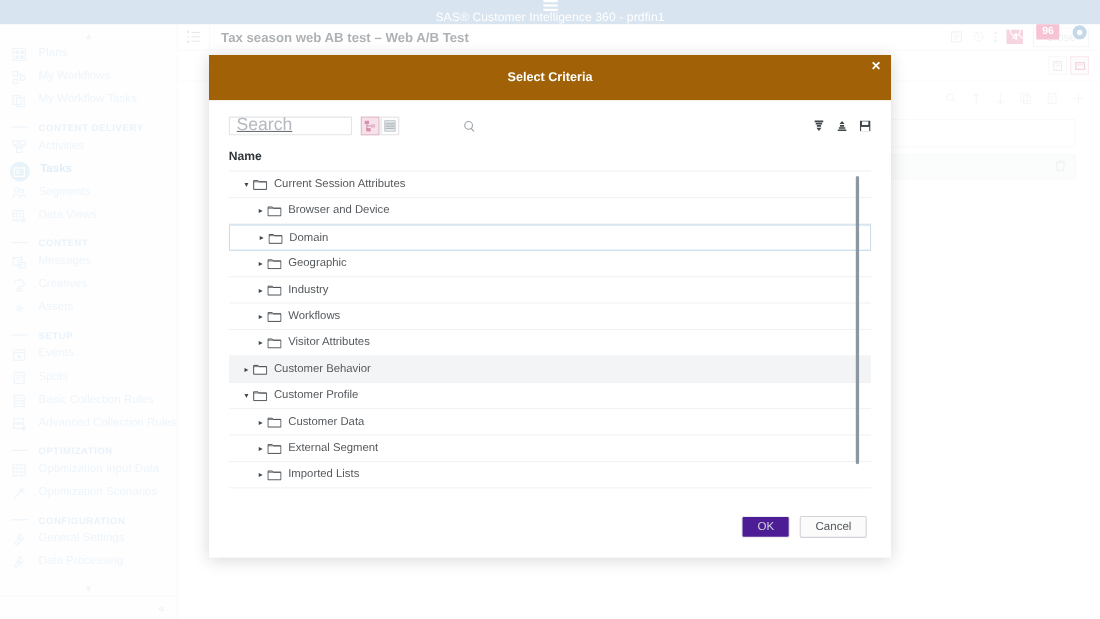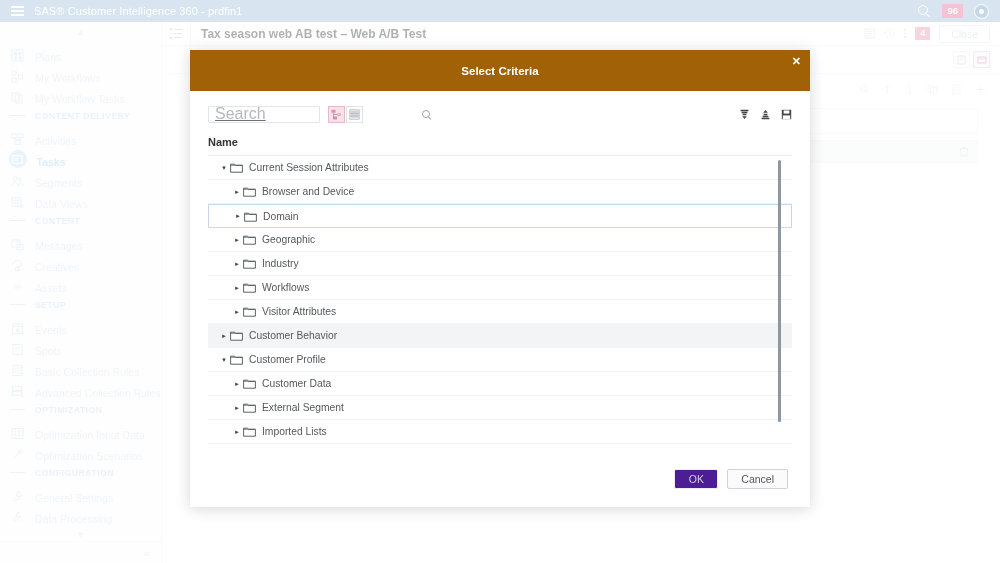--- a/index.html
+++ b/index.html
@@ -12,20 +12,21 @@
   }
 
   
   .app-header {
     position: absolute; top: 0; left: 0;
     width: 1000px; height: 22px;
     background: #a8c3dc;
     display: flex; align-items: center;
     color: #ffffff;
     z-index: 5;
+    flex-direction: column;
   }
   .hamburger {
     width: 34px; height: 22px;
     display: flex; flex-direction: column; align-items: center; justify-content: center;
     gap: 2.5px; cursor: pointer;
   }
   .hamburger i { display: block; width: 13px; height: 1.6px; background: #ffffff; }
   .app-title { font-size: 11px; color: #ffffff; letter-spacing: .1px; }
   .header-right {
     margin-left: auto; display: flex; align-items: center; gap: 11px;
@@ -59,21 +60,21 @@
     background: #fcfdfe;
     border-right: 1px solid #f0f4f7;
     overflow: hidden;
     z-index: 3;
   }
   .sb-scroll-up {
     height: 20px; display: flex; align-items: center; justify-content: center;
     color: #e1ecf5; font-size: 9px;
   }
   .sb-item {
-    height: 21px; display: flex; align-items: flex-end;
+    height: 21px; display: flex; align-items: flex-start;
     padding-left: 10px; gap: 10px; cursor: pointer; position: relative;
   }
   .sb-icon {
     width: 15px; height: 15px; flex: 0 0 15px;
     display: flex; align-items: center; justify-content: center;
     color: #d7e7f4;
   }
   .sb-icon svg { display: block; }
   .sb-label { font-size: 10.5px; color: #d9e8f4; white-space: nowrap; }
   .sb-item.active .sb-label { color: #bcd9ee; font-weight: bold; }

